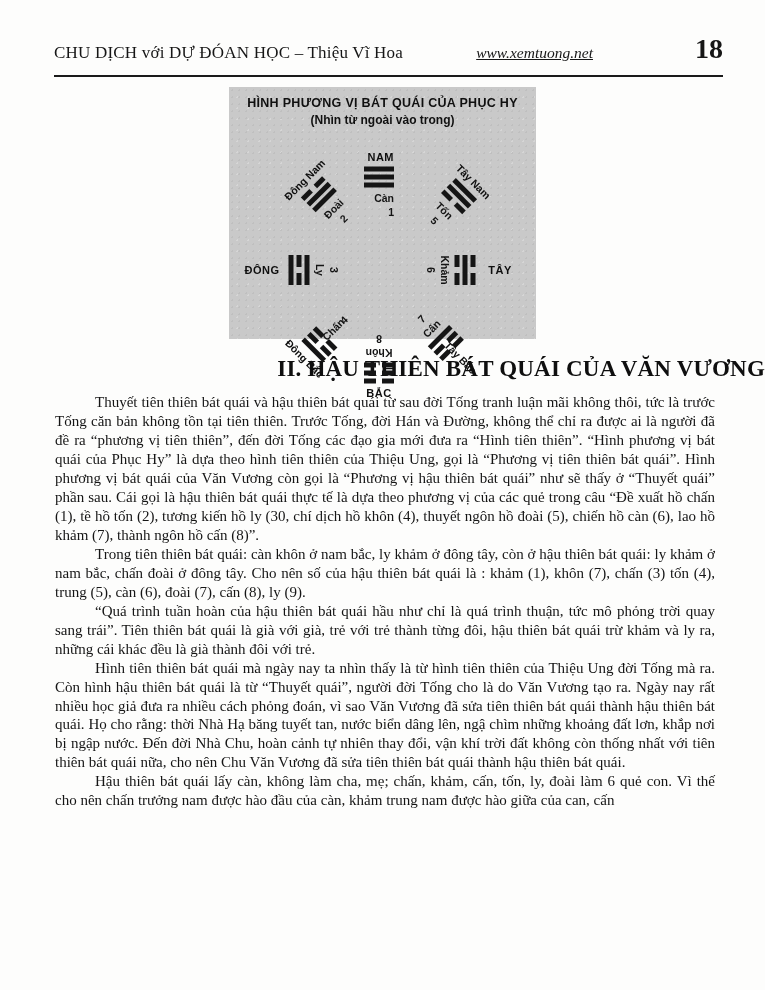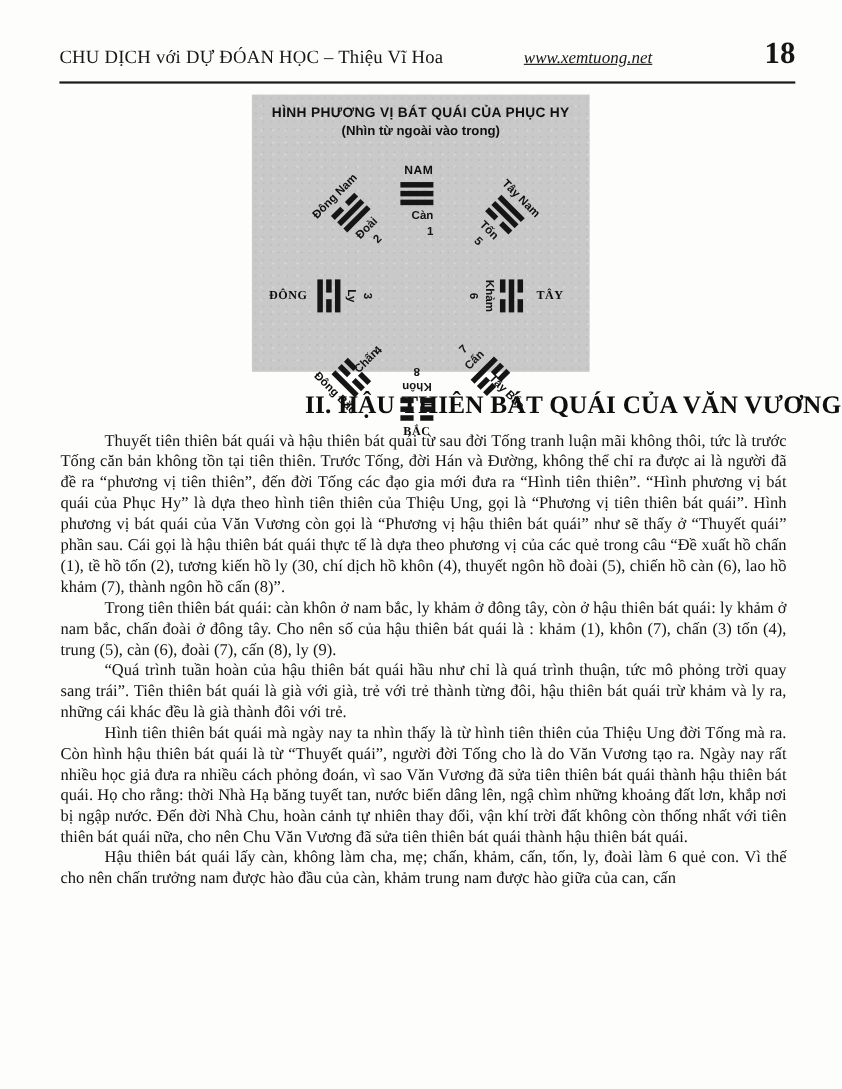--- a/index.html
+++ b/index.html
@@ -56,21 +56,21 @@
   .dir      { font-size:11px; font-weight:bold; color:#0e0e0e; letter-spacing:0.5px; }
   .dir-diag { font-size:10.5px; font-weight:bold; color:#0e0e0e; white-space:nowrap; }
   .qname    { font-size:10.5px; font-weight:bold; color:#141414; white-space:nowrap; }
   .qnum     { font-size:10.5px; font-weight:bold; color:#141414; }
   .spoke-bl .qname, .spoke-bl .qnum { transform:rotate(-90deg); }
   .spoke-br .dir-diag { transform:rotate(90deg); }
 
   .cardinal {
     position:absolute; transform:translate(-50%,-50%);
     font-size:11px; font-weight:bold; color:#0e0e0e; letter-spacing:0.5px;
-    font-family:Liberation Serif, serif;
+    font-family:Liberation Sans, sans-serif;
   }
   .lbl-dong { left:33px;  top:183px; }
   .lbl-tay  { left:271px; top:183px; }
   .lbl-bac  { left:150px; top:306px; }
 
   .tri { display:flex; flex-direction:column; gap:3px; margin:2px 0; }
   .tri-line { width:30px; height:5px; }
   .tri-line.solid { background:#151515; }
   .tri-line.broken { display:flex; justify-content:space-between; background:transparent; }
   .tri-line.broken span { width:12px; height:5px; background:#151515; }

